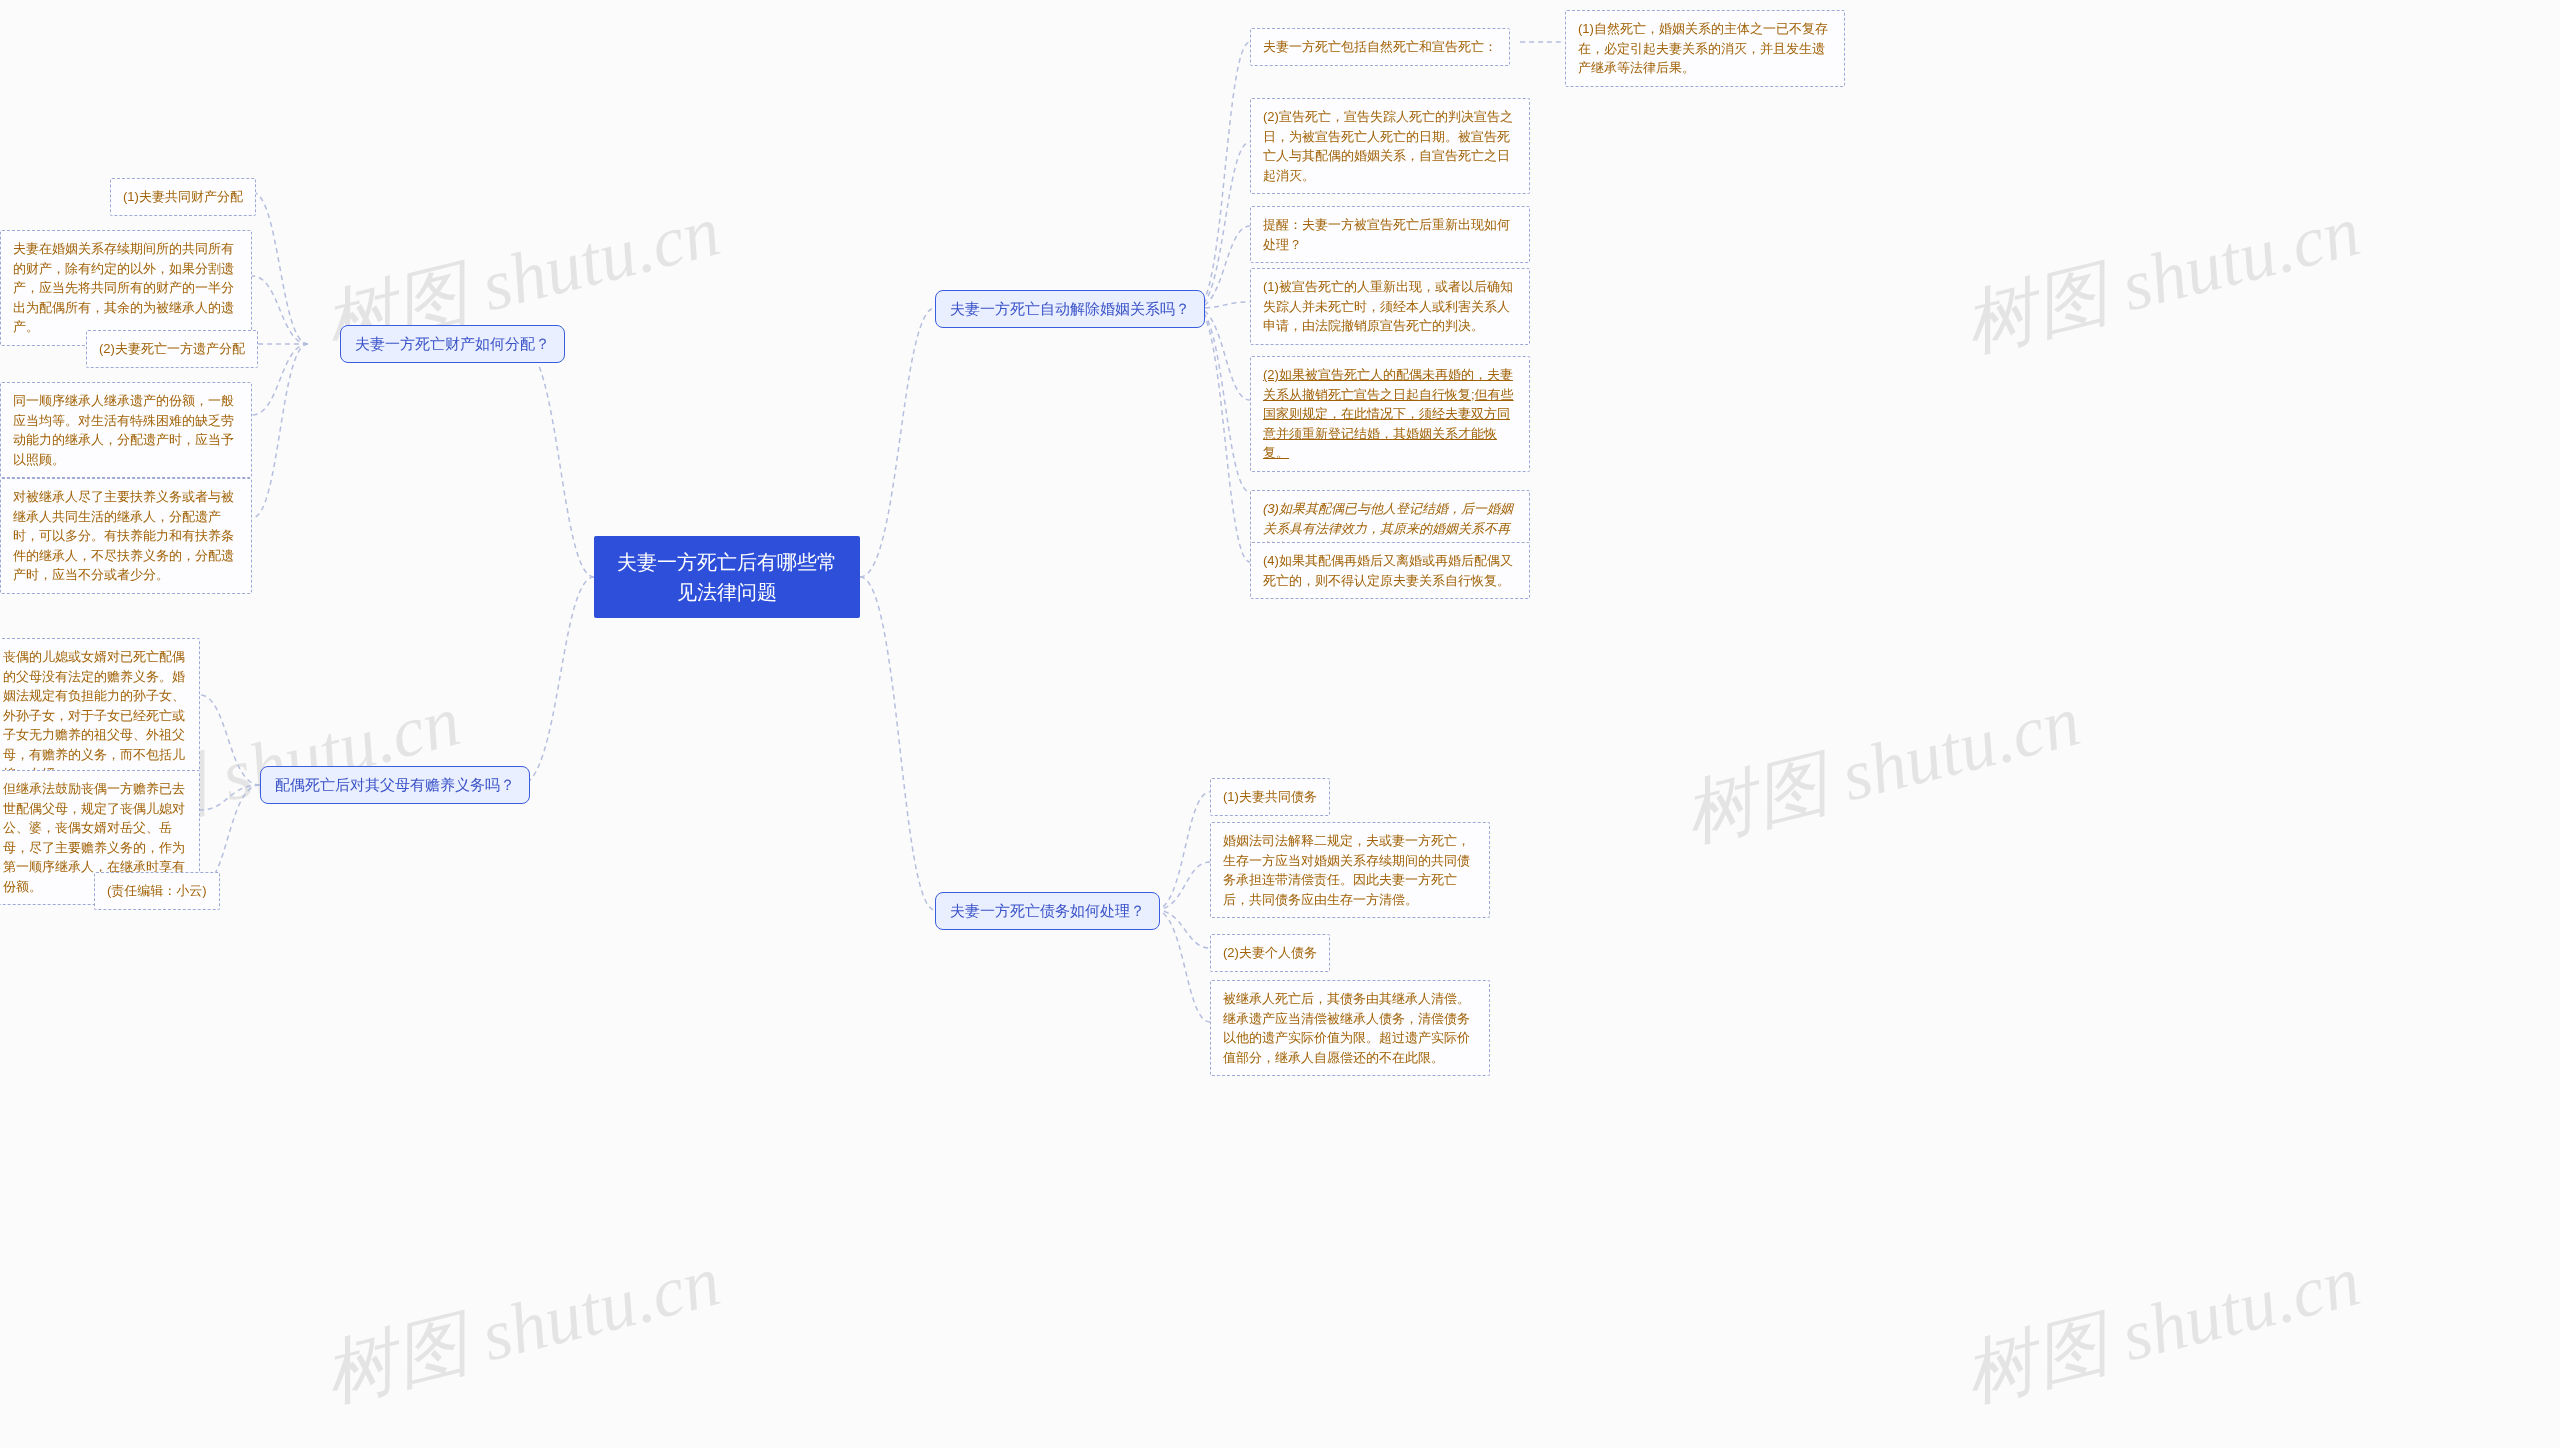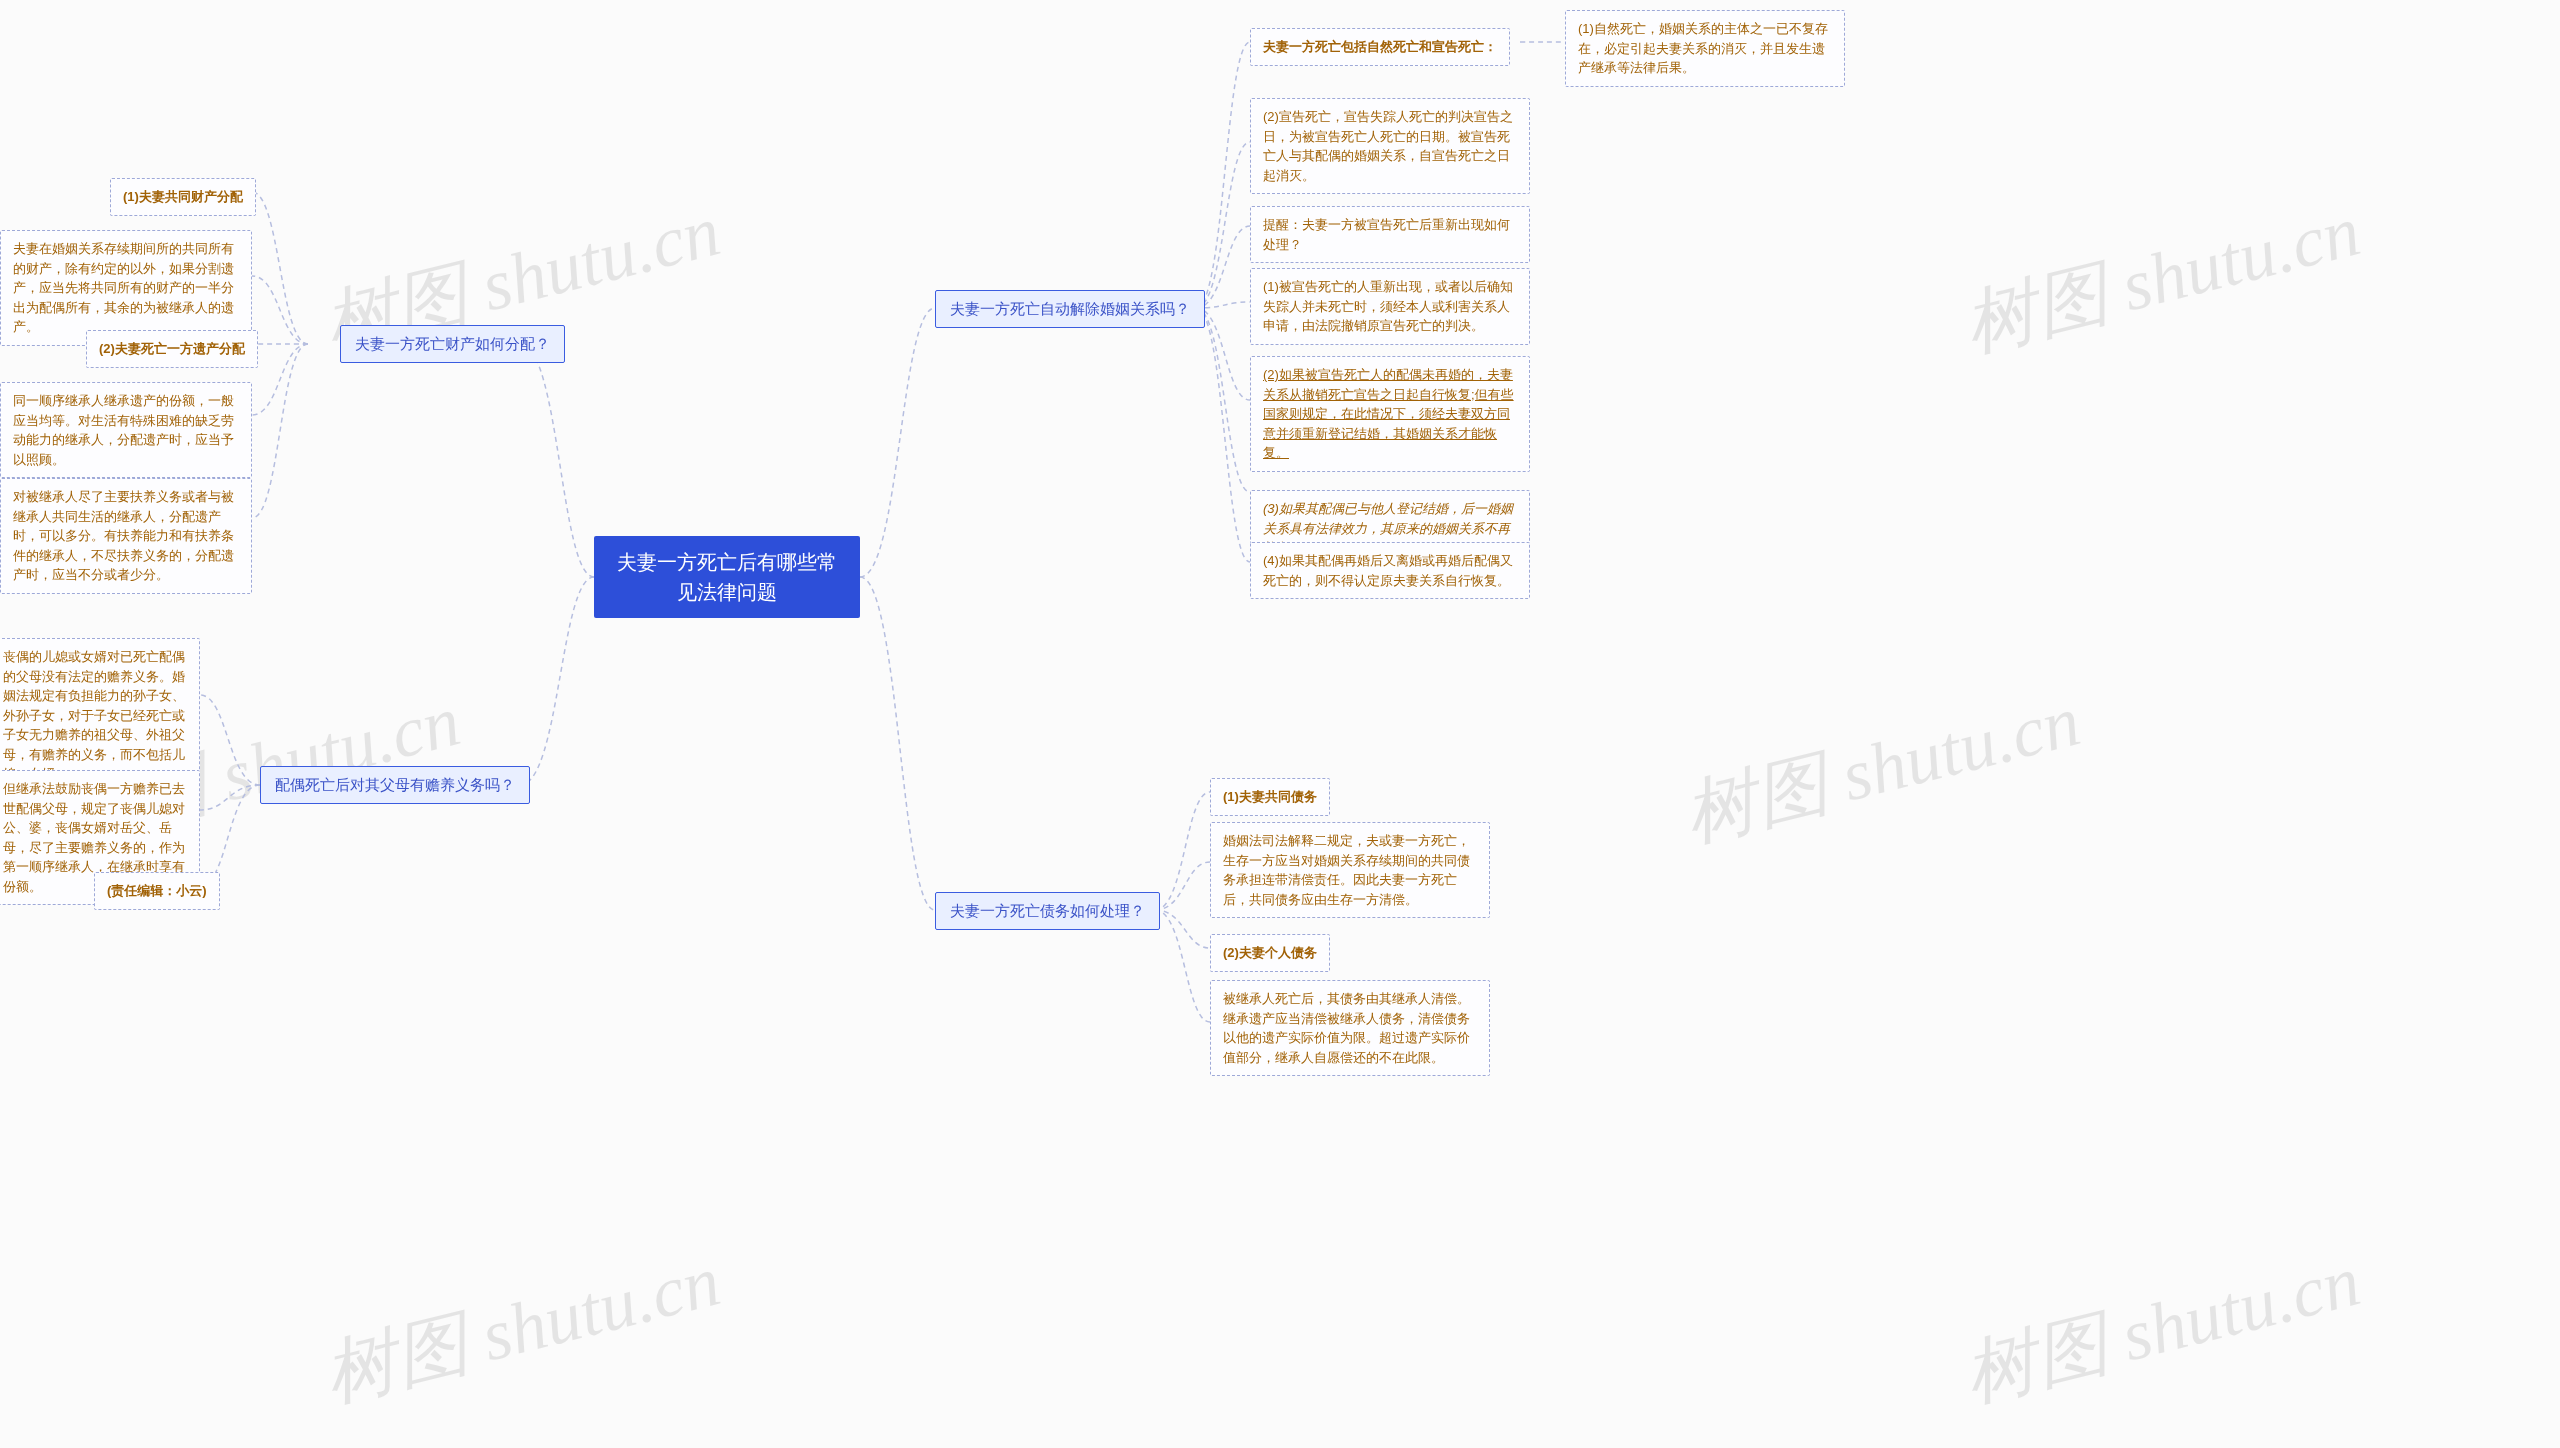--- a/index.html
+++ b/index.html
@@ -30,32 +30,32 @@
     padding:0 16px;
   }
   .branch{
     height:38px;
     background:#e9efff;
     border:1px solid #3a5ce0;
     color:#3a52c7;
     font-size:15px;
     display:flex;align-items:center;
     padding:0 14px;
-    border-radius:2px;
+    border-radius:8px;
     white-space:nowrap;
   }
   .leaf{
     border:1.5px dashed #9ea9d8;
     background:#fdfdff;
     color:#a16207;
     font-size:13px;
     padding:8px 12px;
     border-radius:2px;
   }
-  .small{white-space:nowrap;font-weight:bold;}
+  .small{white-space:nowrap;}
   
   svg.conn{
     position:absolute;left:0;top:0;
     width:2560px;height:1448px;
     pointer-events:none;
   }
   svg.conn path{
     fill:none;
     stroke:#b6bedf;
     stroke-width:1.5;

